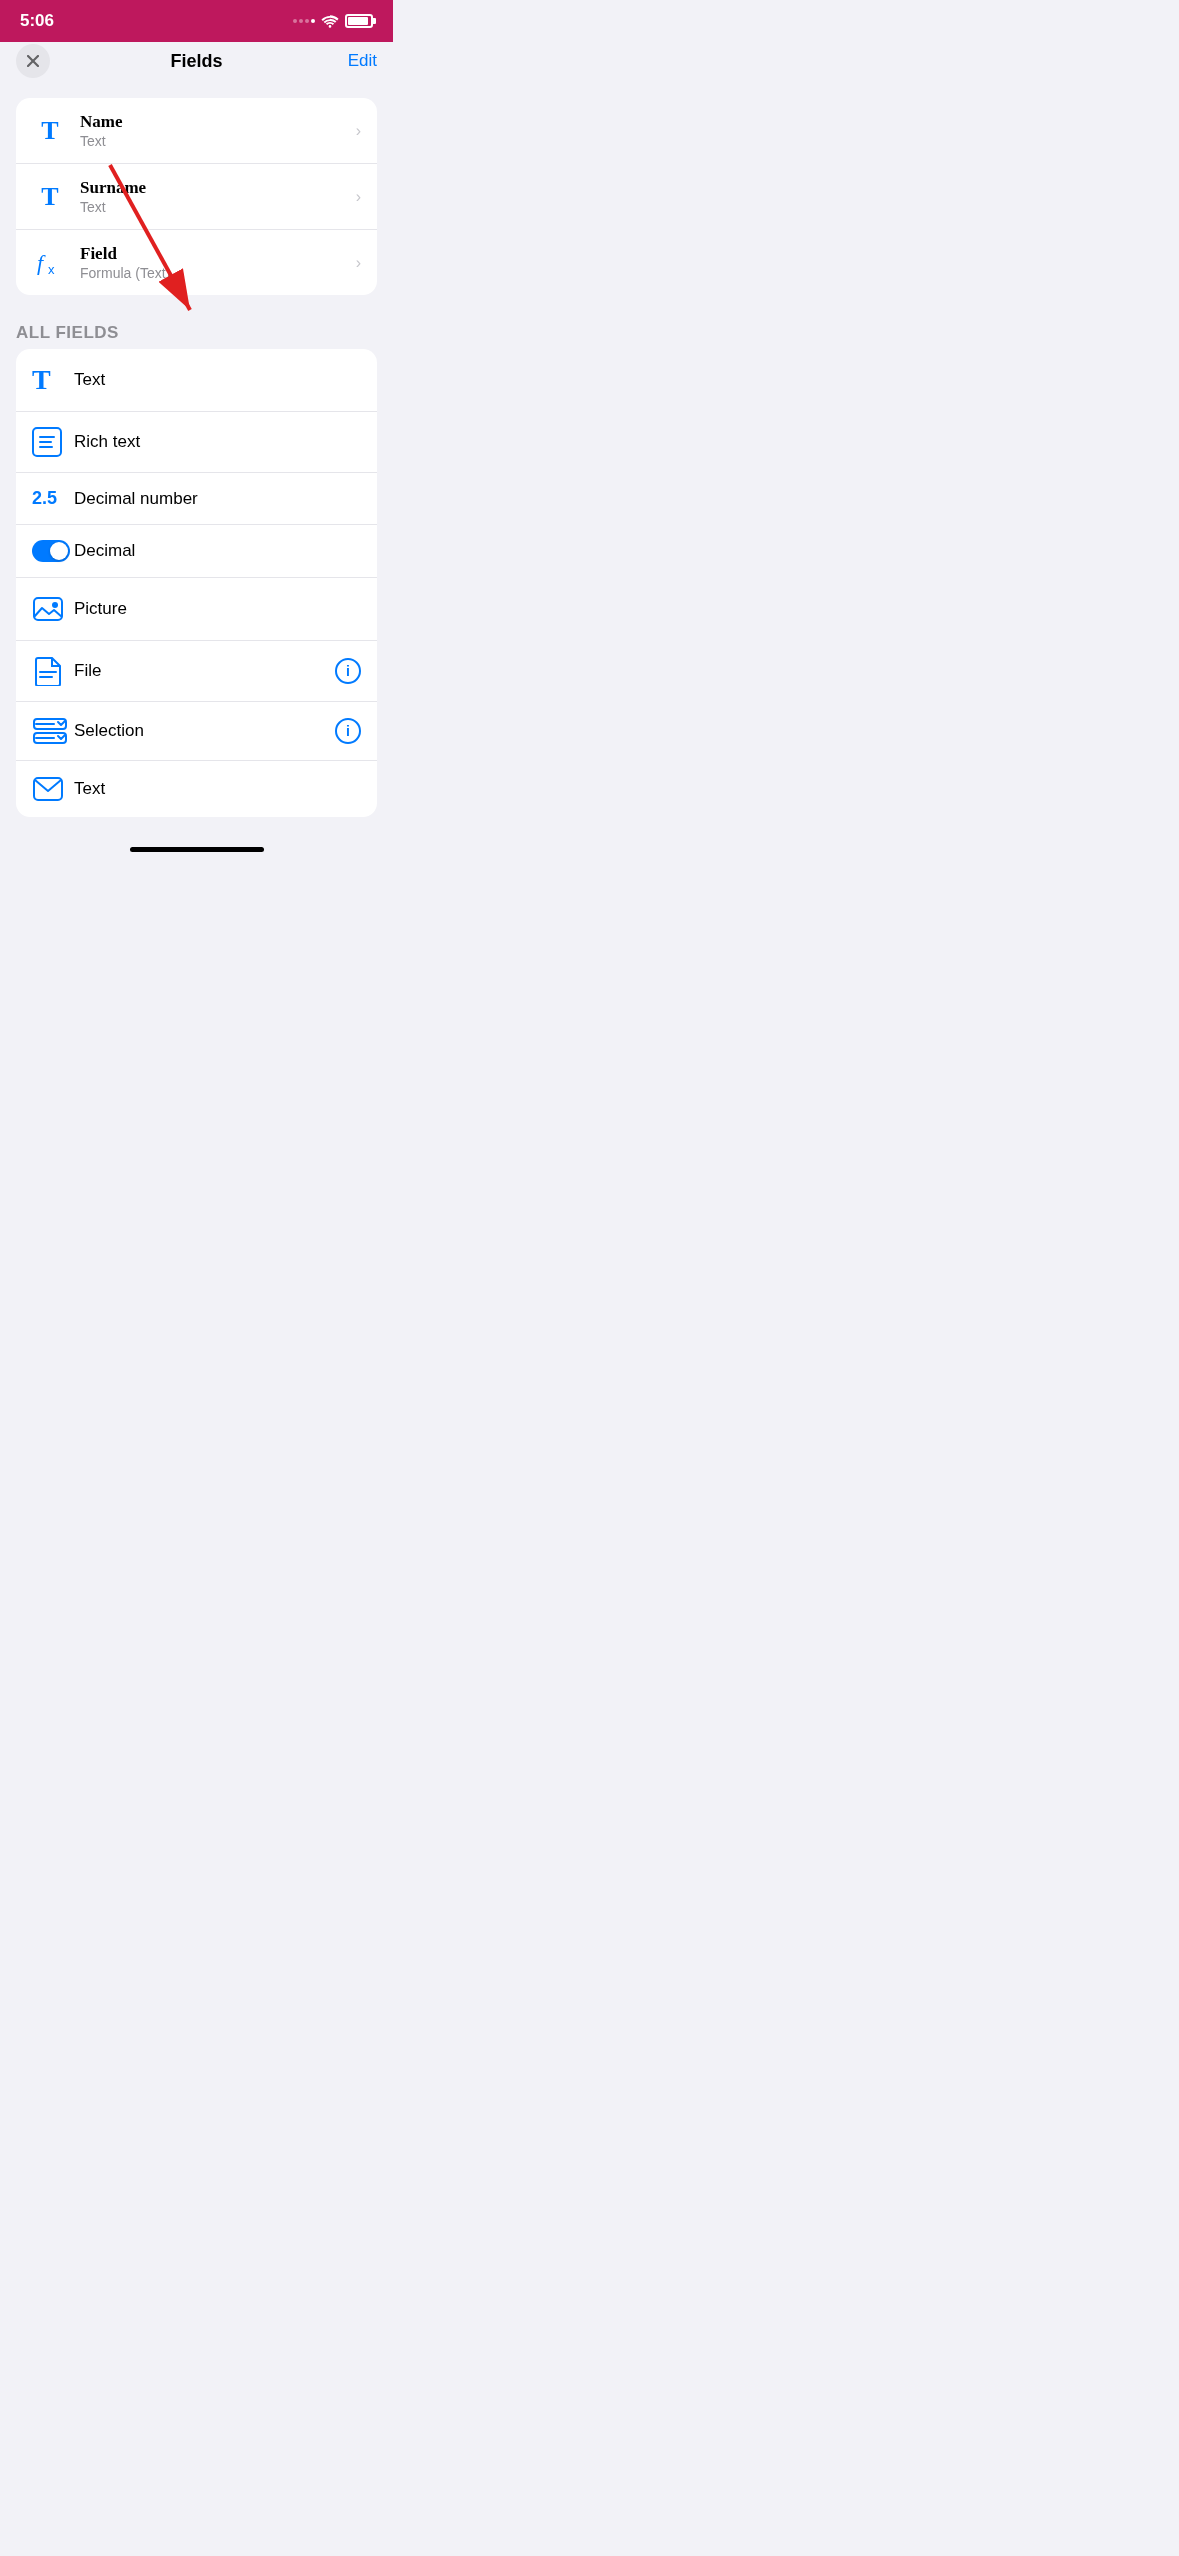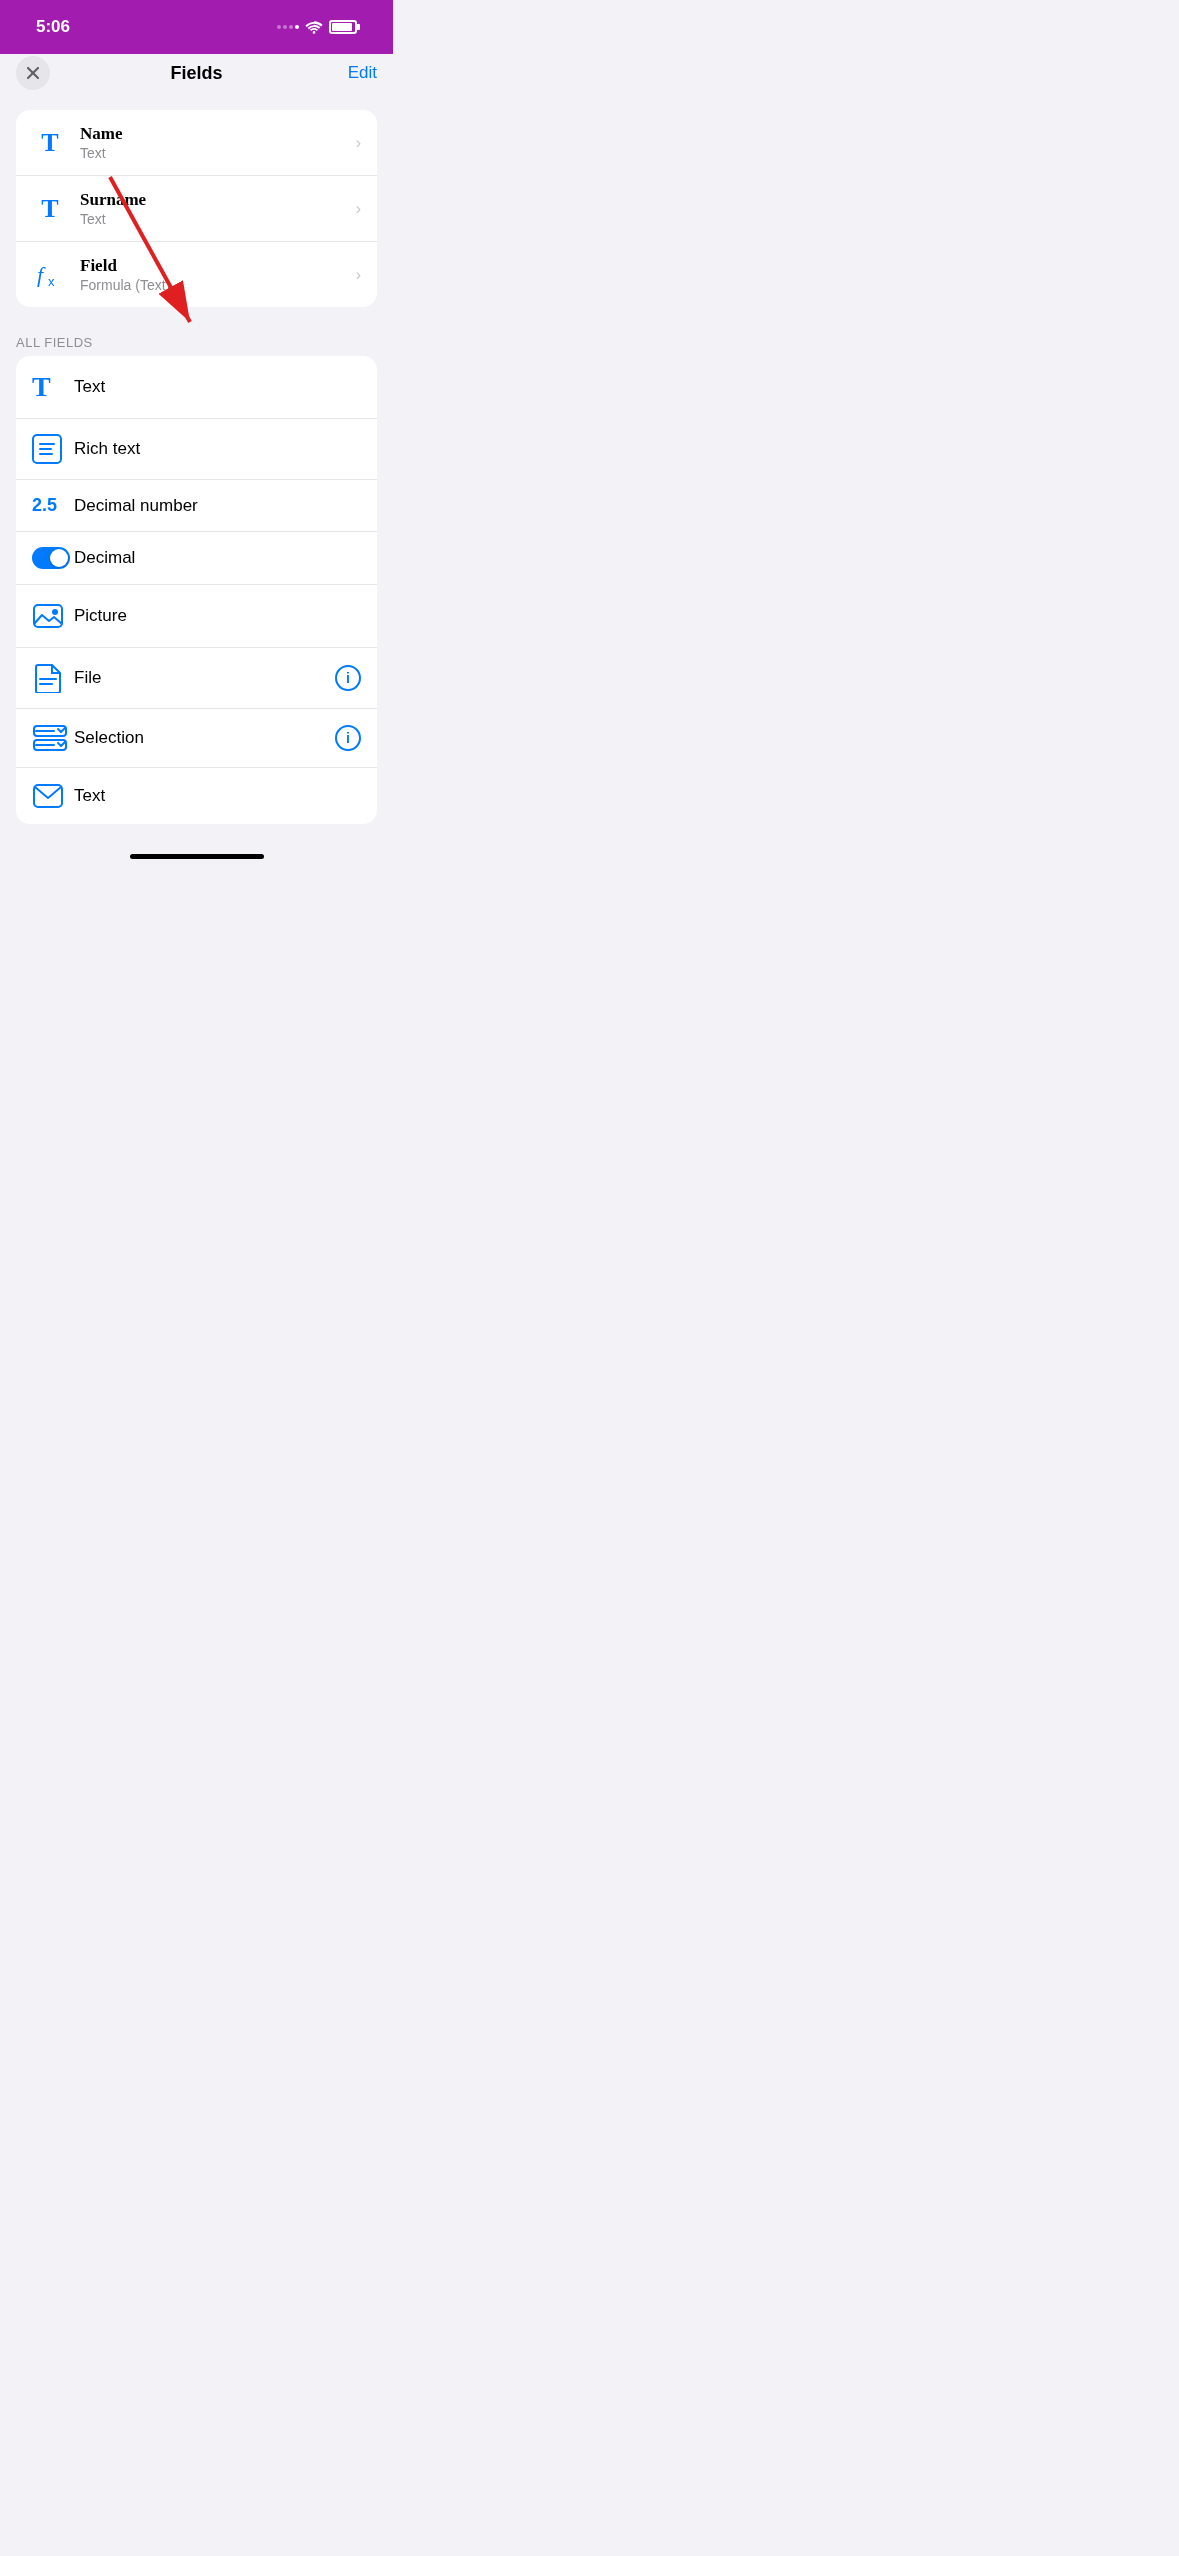--- a/index.html
+++ b/index.html
@@ -8,27 +8,27 @@
     body {
       width: 393px;
       min-height: 852px;
       background: #f2f2f7;
       font-family: -apple-system, 'SF Pro Display', 'Helvetica Neue', sans-serif;
       overflow-x: hidden;
     }
 
     
     .status-bar {
-      background: #a21caf;
+      background: #be185d;
       color: #fff;
-      height: 54px;
+      height: 42px;
       display: flex;
       align-items: center;
       justify-content: space-between;
-      padding: 0 36px;
+      padding: 0 20px;
     }
     .status-time {
       font-size: 17px;
       font-weight: 600;
     }
     .status-icons {
       display: flex;
       align-items: center;
       gap: 6px;
     }
@@ -170,22 +170,22 @@
       color: #007aff;
       font-size: 26px;
       font-weight: 700;
       font-family: 'Times New Roman', serif;
       font-style: normal;
     }
 
     
     .section-header {
       padding: 8px 16px 6px 16px;
-      font-size: 13px;
-      font-weight: 400;
+      font-size: 17px;
+      font-weight: 700;
       color: #8e8e93;
       letter-spacing: 0.5px;
       text-transform: uppercase;
     }
 
     
     .all-fields-card {
       background: #fff;
       border-radius: 14px;
       margin: 0 16px;

